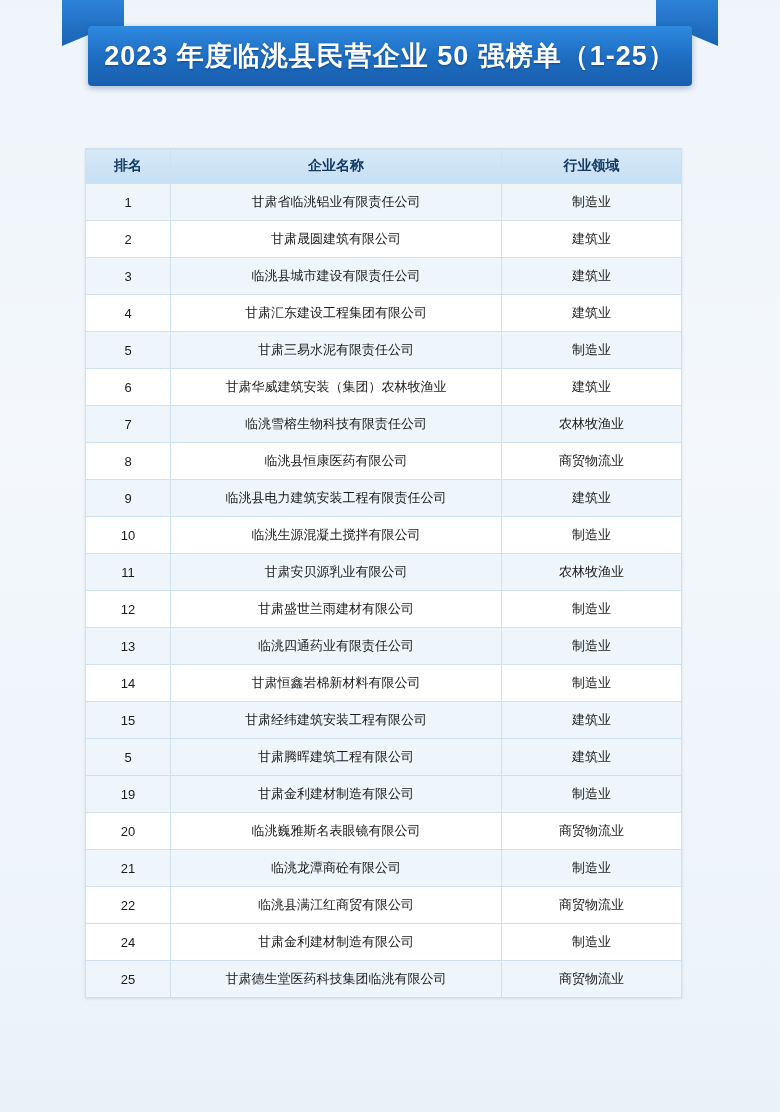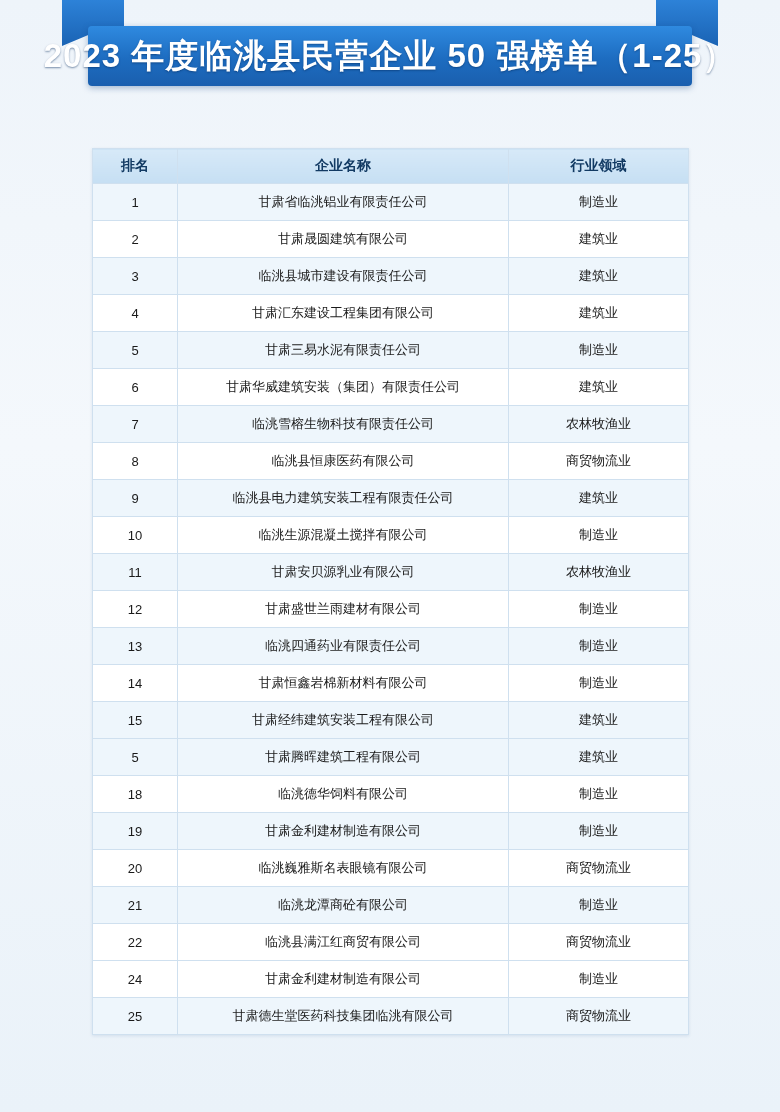--- a/index.html
+++ b/index.html
@@ -46,32 +46,32 @@
     height: 60px;
     border-radius: 4px;
     background: linear-gradient(180deg, #2f8ae0 0%, #1d6cc0 55%, #1a5fae 100%);
     box-shadow: 0 2px 6px rgba(20, 70, 130, .35);
     display: flex;
     align-items: center;
     justify-content: center;
   }
   .banner-title {
     color: #ffffff;
-    font-size: 33px;
+    font-size: 27px;
     font-weight: bold;
     letter-spacing: 1px;
     white-space: nowrap;
     text-shadow: 0 1px 2px rgba(0, 40, 90, .5);
   }
 
   
   .table-area {
     position: absolute;
     top: 148px;
-    left: 92px;
+    left: 85px;
     width: 596px;
   }
   table.rank-table {
     width: 100%;
     border-collapse: collapse;
     table-layout: fixed;
     background: #ffffff;
     box-shadow: 0 1px 3px rgba(30, 80, 140, .12);
   }
   table.rank-table th,
@@ -154,21 +154,21 @@
           <td class="name-cell">甘肃汇东建设工程集团有限公司</td>
           <td class="field-cell">建筑业</td>
         </tr>
         <tr class="odd">
           <td class="rank-cell">5</td>
           <td class="name-cell">甘肃三易水泥有限责任公司</td>
           <td class="field-cell">制造业</td>
         </tr>
         <tr class="even">
           <td class="rank-cell">6</td>
-          <td class="name-cell">甘肃华威建筑安装（集团）有限责任公司</td>
+          <td class="name-cell">甘肃华威建筑安装（集团）农林牧渔业</td>
           <td class="field-cell">建筑业</td>
         </tr>
         <tr class="odd">
           <td class="rank-cell">7</td>
           <td class="name-cell">临洮雪榕生物科技有限责任公司</td>
           <td class="field-cell">农林牧渔业</td>
         </tr>
         <tr class="even">
           <td class="rank-cell">8</td>
           <td class="name-cell">临洮县恒康医药有限公司</td>
@@ -207,25 +207,20 @@
         <tr class="odd">
           <td class="rank-cell">15</td>
           <td class="name-cell">甘肃经纬建筑安装工程有限公司</td>
           <td class="field-cell">建筑业</td>
         </tr>
         <tr class="odd">
           <td class="rank-cell">5</td>
           <td class="name-cell">甘肃腾晖建筑工程有限公司</td>
           <td class="field-cell">建筑业</td>
         </tr>
-        <tr class="even">
-          <td class="rank-cell">18</td>
-          <td class="name-cell">临洮德华饲料有限公司</td>
-          <td class="field-cell">制造业</td>
-        </tr>
         <tr class="odd">
           <td class="rank-cell">19</td>
           <td class="name-cell">甘肃金利建材制造有限公司</td>
           <td class="field-cell">制造业</td>
         </tr>
         <tr class="even highlight">
           <td class="rank-cell" style="position: relative;">20</td>
           <td class="name-cell">临洮巍雅斯名表眼镜有限公司</td>
           <td class="field-cell">商贸物流业</td>
         </tr>

